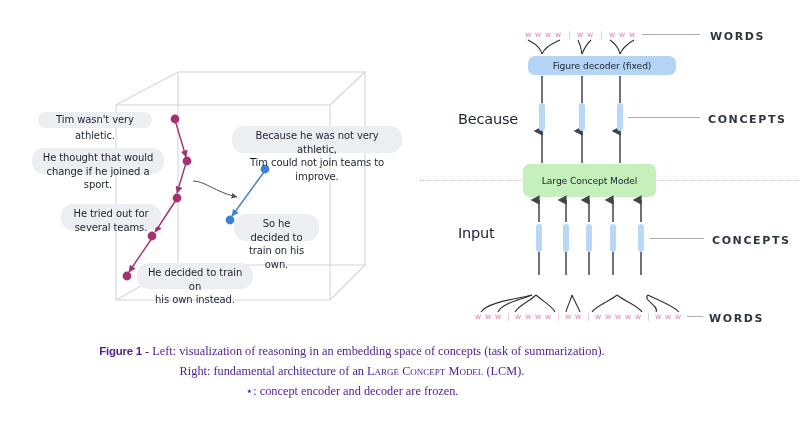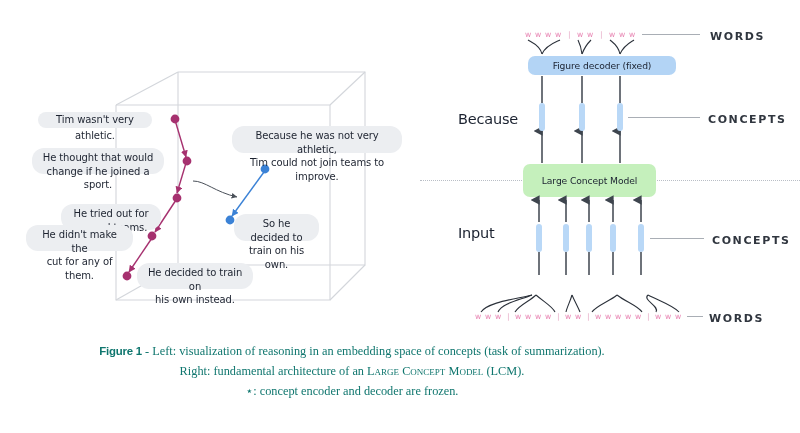--- a/index.html
+++ b/index.html
@@ -113,21 +113,21 @@
     font-family: "DejaVu Sans", sans-serif;
   }
   
   #caption {
     position: absolute;
     left: 0;
     top: 342px;
     width: 704px;
     text-align: center;
     font-family: "Liberation Serif", serif;
-    color: #0f766e;
+    color: #4c1d95;
     font-size: 12.3px;
     line-height: 1.62;
   }
   #caption .figlabel {
     font-family: "Liberation Sans", sans-serif;
     font-weight: bold;
     font-size: 11.4px;
     letter-spacing: -0.2px;
   }
   #caption .smallcaps {
@@ -196,22 +196,20 @@
     </svg>
 
     <div class="bubble" style="left:38px; top:112px; width:114px; height:16px; line-height:16px; padding:0 8px;">Tim wasn't very athletic.</div>
 
     <div class="bubble" style="left:32px; top:148px; width:132px; height:26px; padding-top:3px;">He thought that would
 change if he joined a sport.</div>
 
     <div class="bubble" style="left:61px; top:204px; width:100px; height:26px; padding-top:3px;">He tried out for
 several teams.</div>
 
-    <div class="bubble" style="left:26px; top:225px; width:107px; height:26px; padding-top:3px;">He didn't make the
-cut for any of them.</div>
 
     <div class="bubble" style="left:137px; top:263px; width:116px; height:26px; padding-top:3px;">He decided to train on
 his own instead.</div>
 
     <div class="bubble" style="left:232px; top:126px; width:170px; height:27px; padding-top:3px;">Because he was not very athletic,
 Tim could not join teams to improve.</div>
 
     <div class="bubble" style="left:234px; top:214px; width:85px; height:27px; padding-top:3px;">So he decided to
 train on his own.</div>
   </div>

